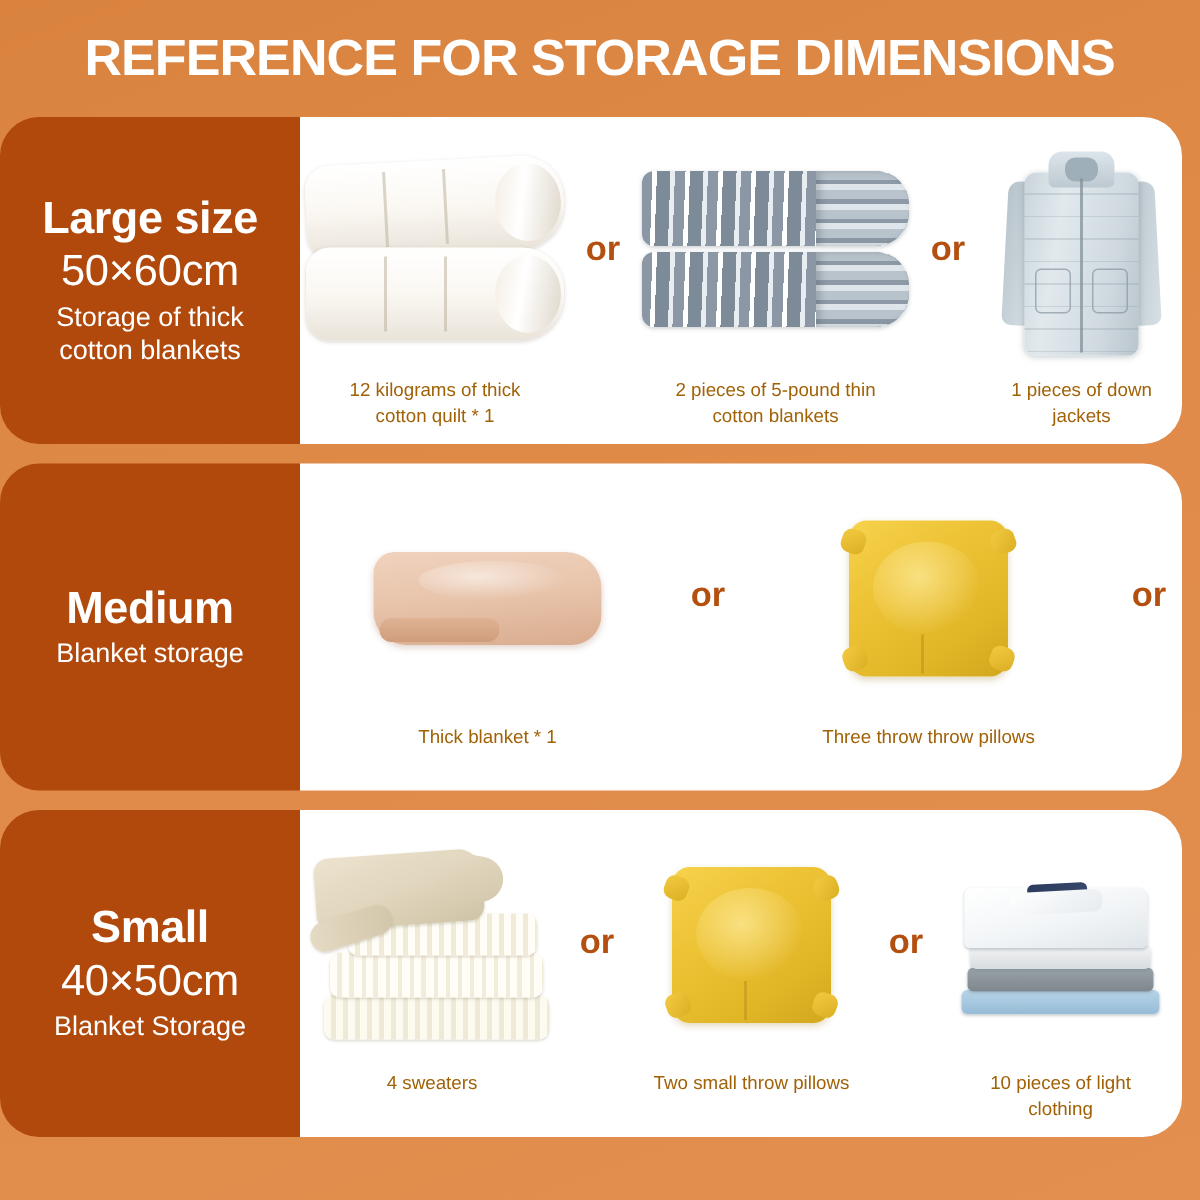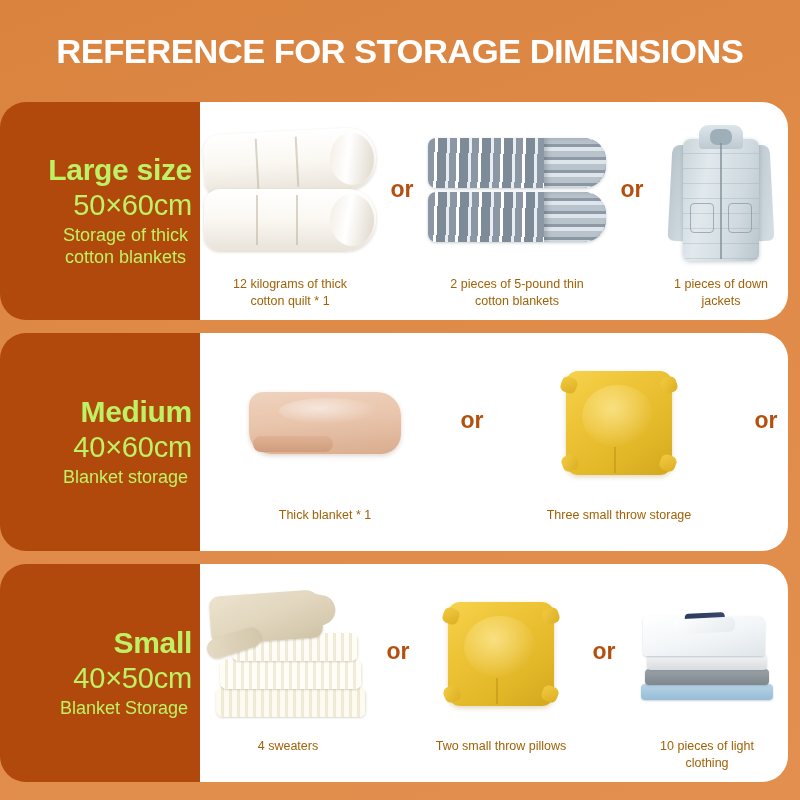--- a/index.html
+++ b/index.html
@@ -5,21 +5,21 @@
   * { margin:0; padding:0; box-sizing:border-box; }
   html, body { width:800px; height:800px; }
   body {
     font-family: "Liberation Sans", sans-serif;
     background: linear-gradient(160deg,#d9833f 0%, #e08a48 40%, #e28f4f 100%);
     overflow:hidden;
   }
 
   
   .title-bar{
-    height:102px;
+    height:78px;
     display:flex; align-items:center; justify-content:center;
   }
   .title{
     color:#ffffff;
     font-size:34px;
     font-weight:bold;
     letter-spacing:-0.6px;
     text-align:center;
     transform:scaleX(1.02);
     white-space:nowrap;
@@ -31,23 +31,23 @@
     display:flex;
     height:218px;
     position:relative;
   }
 
   .label-panel{
     width:200px;
     flex:0 0 200px;
     background:#b0490b;
     border-radius:26px 0 0 26px;
-    color:#bef264;
+    color:#ffffff;
     display:flex; flex-direction:column;
-    align-items:flex-end; justify-content:center;
+    align-items:center; justify-content:center;
     text-align:center;
     padding:4px 8px;
   }
   .label-panel.r1{ border-radius:26px 0 0 26px; }
   .lp-size{ font-size:30px; font-weight:bold; line-height:1.12; letter-spacing:-0.3px;}
   .lp-dim{ font-size:29px; font-weight:500; line-height:1.25; letter-spacing:-0.2px;}
   .lp-desc{ font-size:18px; font-weight:400; line-height:1.2; margin-top:2px; padding:0 4px;}
 
   .content-panel{
     flex:1;
@@ -358,21 +358,20 @@
           <span>jackets</span>
         </div>
       </div>
 
     </div>
   </div>
 
   <div class="row">
     <div class="label-panel">
       <div class="lp-size">Medium</div>
-      <div class="lp-dim">40×60cm</div>
       <div class="lp-desc">Blanket storage</div>
     </div>
     <div class="content-panel">
 
       <div class="cell">
         <div class="art">
           <div class="pinkblk">
             <div class="pb"></div>
           </div>
         </div>
@@ -384,21 +383,21 @@
       <div class="cell">
         <div class="art">
           <div class="pillow">
             <span class="corner tl"></span>
               <span class="corner tr"></span>
             <span class="corner bl"></span>
               <span class="corner br"></span>
             <span class="crease"></span>
           </div>
         </div>
-        <div class="caption">Three small throw storage</div>
+        <div class="caption">Three throw throw pillows</div>
       </div>
 
       <div class="or">or</div>
 
 
     </div>
   </div>
 
   <div class="row">
     <div class="label-panel">

